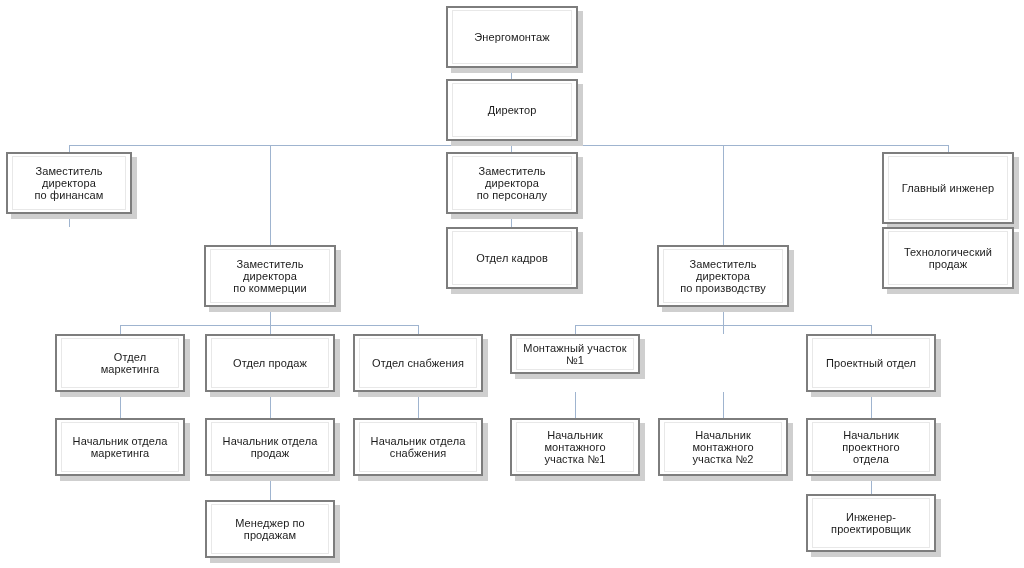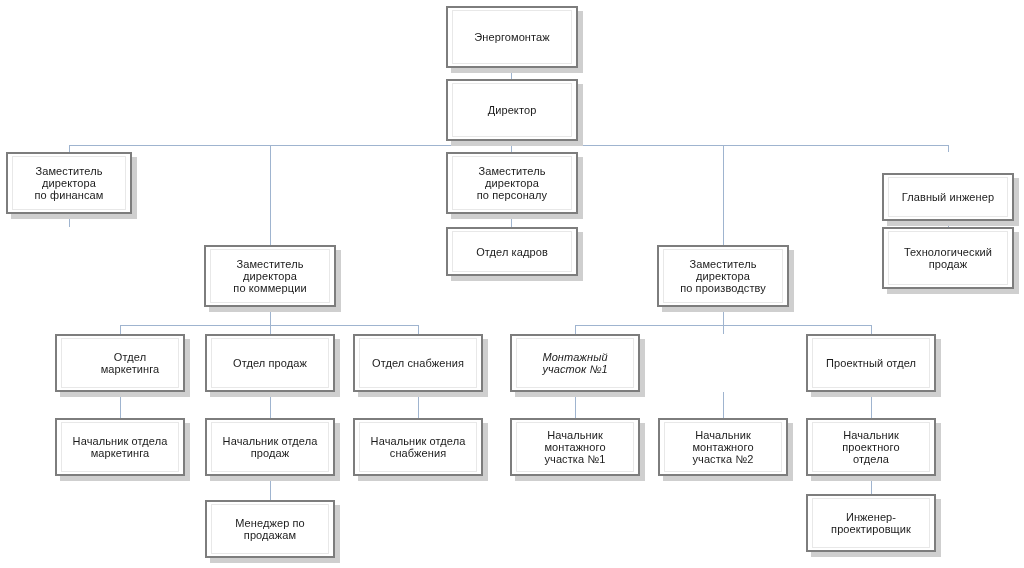--- a/index.html
+++ b/index.html
@@ -106,26 +106,26 @@
         <span class="label" style="color: rgb(27, 27, 27);">Заместитель директора
 по финансам</span>
       </div>
     </div>
     <div class="node" style="left: 446px; top: 152px; width: 132px; height: 62px; border-color: rgb(125, 125, 125); background: rgb(255, 255, 255); box-shadow: rgb(207, 207, 207) 5px 5px 0px 0px;">
       <div class="inner">
         <span class="label" style="color: rgb(27, 27, 27);">Заместитель директора
 по персоналу</span>
       </div>
     </div>
-    <div class="node" style="left: 446px; top: 227px; width: 132px; height: 49px; border-color: rgb(125, 125, 125); background: rgb(255, 255, 255); box-shadow: rgb(207, 207, 207) 5px 5px 0px 0px;">
+    <div class="node" style="left: 446px; top: 227px; width: 132px; height: 62px; border-color: rgb(125, 125, 125); background: rgb(255, 255, 255); box-shadow: rgb(207, 207, 207) 5px 5px 0px 0px;">
       <div class="inner">
         <span class="label" style="color: rgb(27, 27, 27);">Отдел кадров</span>
       </div>
     </div>
-    <div class="node" style="left: 882px; top: 152px; width: 132px; height: 48px; border-color: rgb(125, 125, 125); background: rgb(255, 255, 255); box-shadow: rgb(207, 207, 207) 5px 5px 0px 0px; margin-top: 21px;">
+    <div class="node" style="left: 882px; top: 152px; width: 132px; height: 72px; border-color: rgb(125, 125, 125); background: rgb(255, 255, 255); box-shadow: rgb(207, 207, 207) 5px 5px 0px 0px;">
       <div class="inner">
         <span class="label" style="color: rgb(27, 27, 27);">Главный инженер</span>
       </div>
     </div>
     <div class="node" style="left: 882px; top: 227px; width: 132px; height: 62px; border-color: rgb(125, 125, 125); background: rgb(255, 255, 255); box-shadow: rgb(207, 207, 207) 5px 5px 0px 0px;">
       <div class="inner">
         <span class="label" style="color: rgb(27, 27, 27);">Технологический продаж</span>
       </div>
     </div>
     <div class="node" style="left: 204px; top: 245px; width: 132px; height: 62px; border-color: rgb(125, 125, 125); background: rgb(255, 255, 255); box-shadow: rgb(207, 207, 207) 5px 5px 0px 0px;">
@@ -148,21 +148,21 @@
     <div class="node" style="left: 205px; top: 334px; width: 130px; height: 58px; border-color: rgb(125, 125, 125); background: rgb(255, 255, 255); box-shadow: rgb(207, 207, 207) 5px 5px 0px 0px;">
       <div class="inner">
         <span class="label" style="color: rgb(27, 27, 27);">Отдел продаж</span>
       </div>
     </div>
     <div class="node" style="left: 353px; top: 334px; width: 130px; height: 58px; border-color: rgb(125, 125, 125); background: rgb(255, 255, 255); box-shadow: rgb(207, 207, 207) 5px 5px 0px 0px;">
       <div class="inner">
         <span class="label" style="color: rgb(27, 27, 27);">Отдел снабжения</span>
       </div>
     </div>
-    <div class="node" style="left: 510px; top: 334px; width: 130px; height: 58px; border-color: rgb(125, 125, 125); background: rgb(255, 255, 255); box-shadow: rgb(207, 207, 207) 5px 5px 0px 0px; font-style: italic;">
+    <div class="node" style="left: 510px; top: 334px; width: 130px; height: 40px; border-color: rgb(125, 125, 125); background: rgb(255, 255, 255); box-shadow: rgb(207, 207, 207) 5px 5px 0px 0px;">
       <div class="inner">
         <span class="label" style="color: rgb(27, 27, 27);">Монтажный участок №1</span>
       </div>
     </div>
     <div class="node" style="left: 806px; top: 334px; width: 130px; height: 58px; border-color: rgb(125, 125, 125); background: rgb(255, 255, 255); box-shadow: rgb(207, 207, 207) 5px 5px 0px 0px;">
       <div class="inner">
         <span class="label" style="color: rgb(27, 27, 27);">Проектный отдел</span>
       </div>
     </div>
     <div class="node" style="left: 55px; top: 418px; width: 130px; height: 58px; border-color: rgb(125, 125, 125); background: rgb(255, 255, 255); box-shadow: rgb(207, 207, 207) 5px 5px 0px 0px;">

